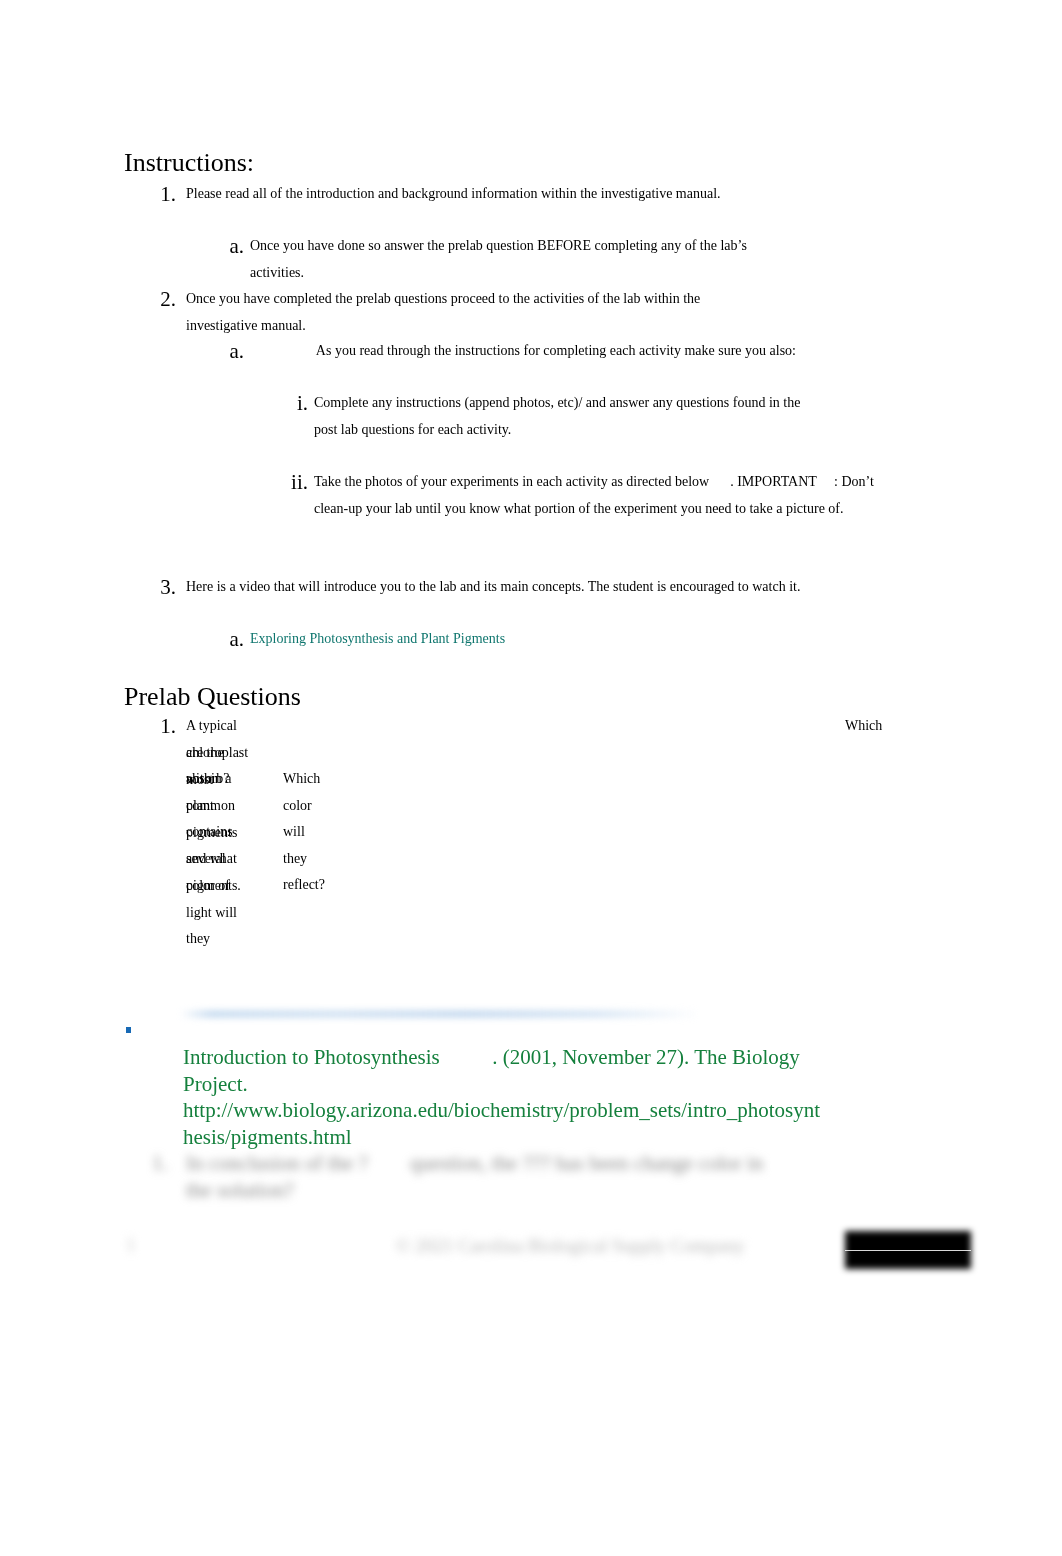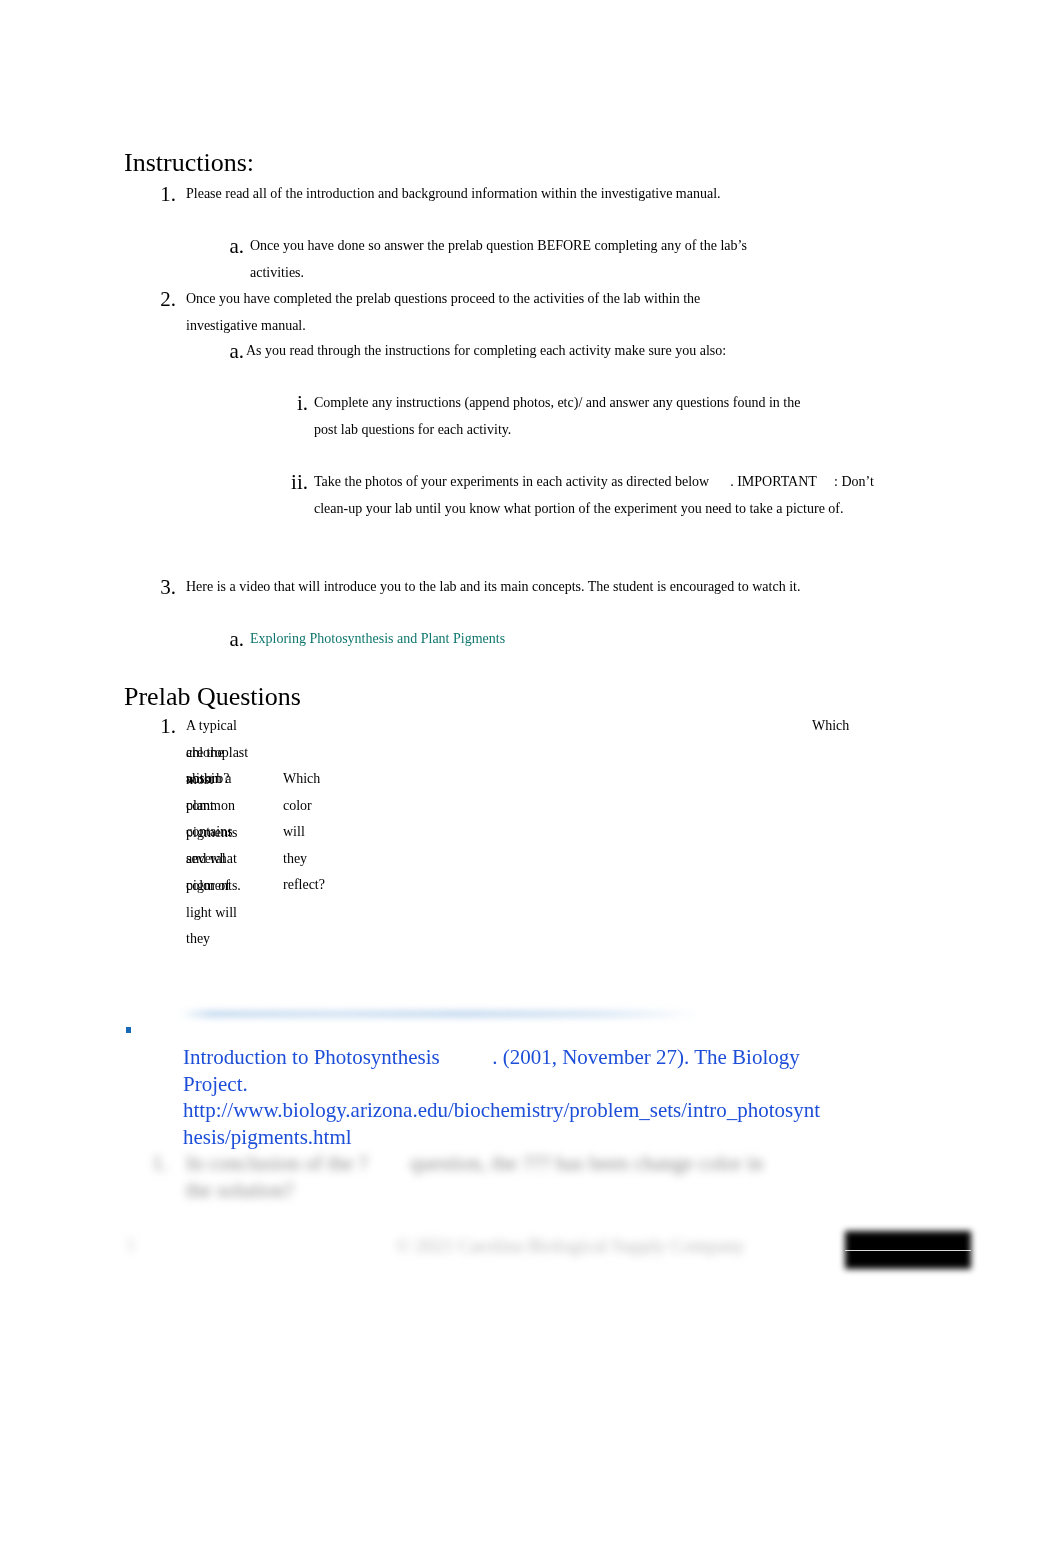--- a/index.html
+++ b/index.html
@@ -67,21 +67,21 @@
     cursor: pointer;
   }
 
   .citation {
     position: absolute;
     left: 183px;
     top: 1044px;
     width: 640px;
     font-size: 21px;
     line-height: 26.6px;
-    color: #1d4ed8;
+    color: #15803d;
     white-space: pre-wrap;
     word-break: break-word;
   }
 
   .blue-dot {
     position: absolute;
     left: 126px;
     top: 1027px;
     width: 5px;
     height: 6px;
@@ -169,21 +169,21 @@
     <span class="body-text" style="left:250px; top:233px; width:540px;">Once you have done so answer the prelab question BEFORE completing any of the lab’s activities.</span>
   </div>
 
   <div class="li lvl1">
     <span class="marker" style="left:150px; top:286px;">2.</span>
     <span class="body-text" style="left:186px; top:286px; width:540px;">Once you have completed the prelab questions proceed to the activities of the lab within the investigative manual.</span>
   </div>
 
   <div class="li lvl2">
     <span class="marker" style="left:218px; top:338px;">a.</span>
-    <span class="body-text" style="left:246px; top:338px; width:560px;">As you read through the instructions for completing each activity make sure you also:</span>
+    <span class="body-text" style="left:236px; top:338px; width:560px;text-align:right;">As you read through the instructions for completing each activity make sure you also:</span>
   </div>
 
   <div class="li lvl3">
     <span class="marker" style="left:282px; top:390px;">i.</span>
     <span class="body-text" style="left:314px; top:390px; width:490px;">Complete any instructions (append photos, etc)/ and answer any questions found in the post lab questions for each activity.</span>
   </div>
 
   <div class="li lvl3">
     <span class="marker" style="left:282px; top:469px;">ii.</span>
     <span class="body-text" style="left:314px; top:469px; width:572px;font-family:Liberation Serif, serif;">Take the photos of your experiments in each activity as directed below      . IMPORTANT     : Don’t clean-up your lab until you know what portion of the experiment you need to take a picture of.</span>
@@ -197,21 +197,21 @@
   <div class="li lvl2">
     <span class="marker" style="left:218px; top:626px;">a.</span>
     <span class="body-text doclink" style="left:250px; top:626px; width:560px;">Exploring Photosynthesis and Plant Pigments</span>
   </div>
 
   <div class="h-section" id="prelab-heading">Prelab Questions</div>
 
   <div class="li lvl1">
     <span class="marker" style="left:150px; top:713px;">1.</span>
     <span class="body-text" style="left:186px; top:713px;">A typical chloroplast within a plant contains several pigments.</span>
-    <span class="body-text" style="left:812px; top:713px;">Which</span>
+    <span class="body-text" style="left:845px; top:713px;">Which</span>
     <span class="body-text" style="left:186px; top:740px;">are the most common pigments and what color of light will they</span>
     <span class="body-text" style="left:186px; top:766px;">absorb?</span>
     <span class="body-text" style="left:283px; top:766px;">Which color will they reflect?</span>
   </div>
 
   <div class="faint-rule"></div>
   <div class="blue-dot"></div>
 
   <div class="citation"><span>Introduction to Photosynthesis</span><span>          </span><span>. (2001, November 27). The Biology Project. http://www.biology.arizona.edu/biochemistry/problem_sets/intro_photosynthesis/pigments.html</span></div>
 

